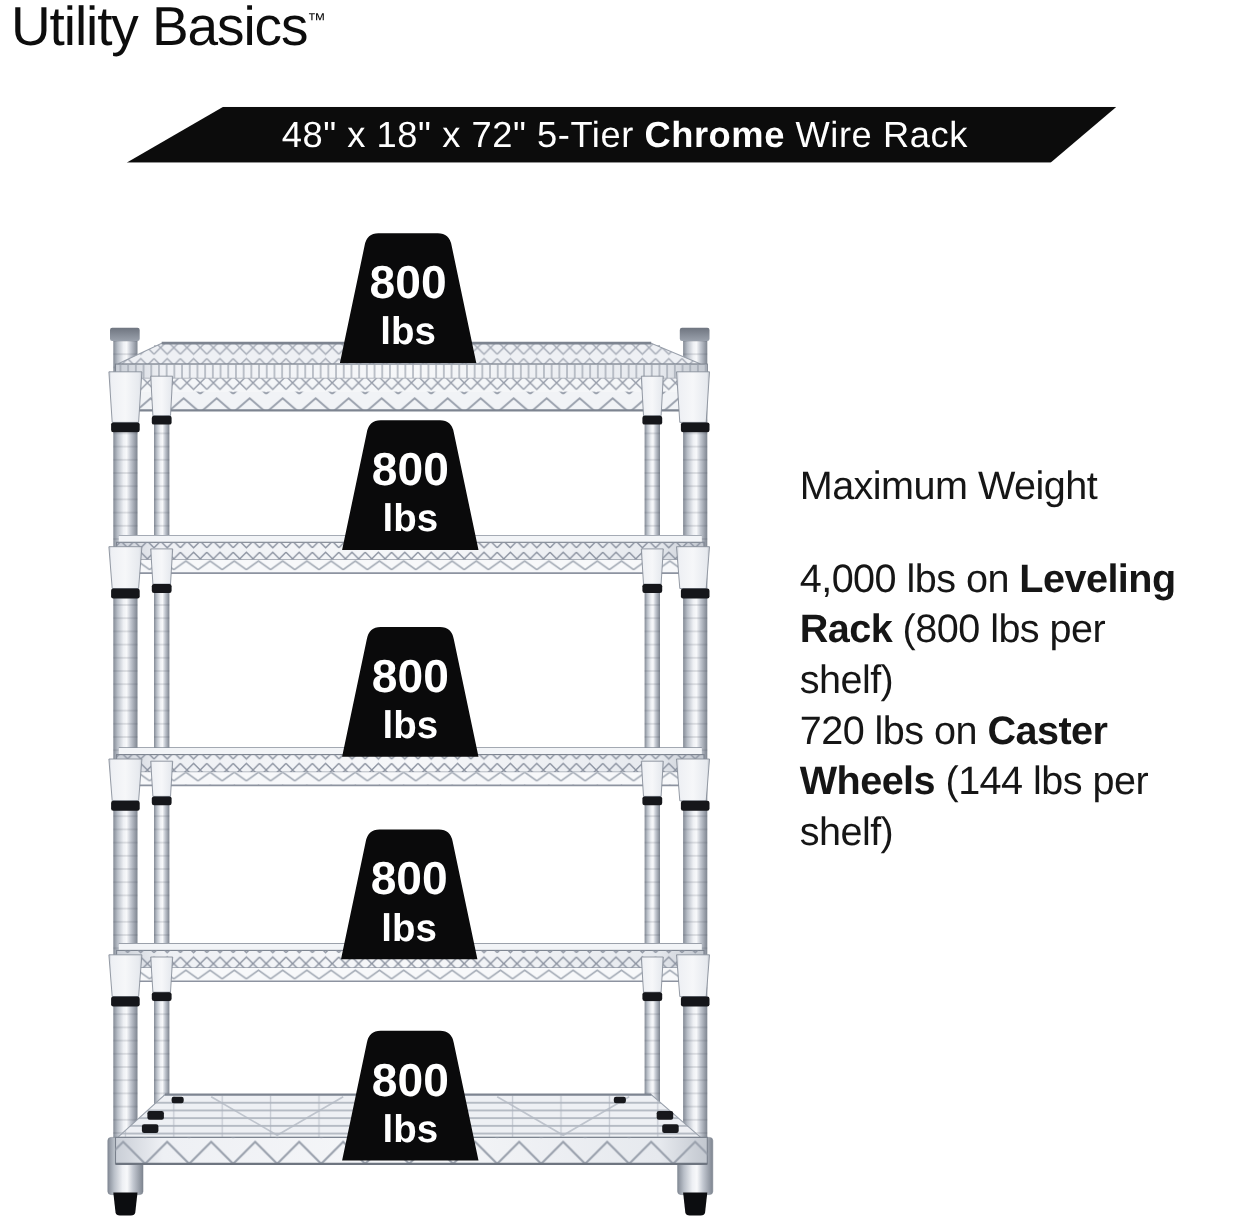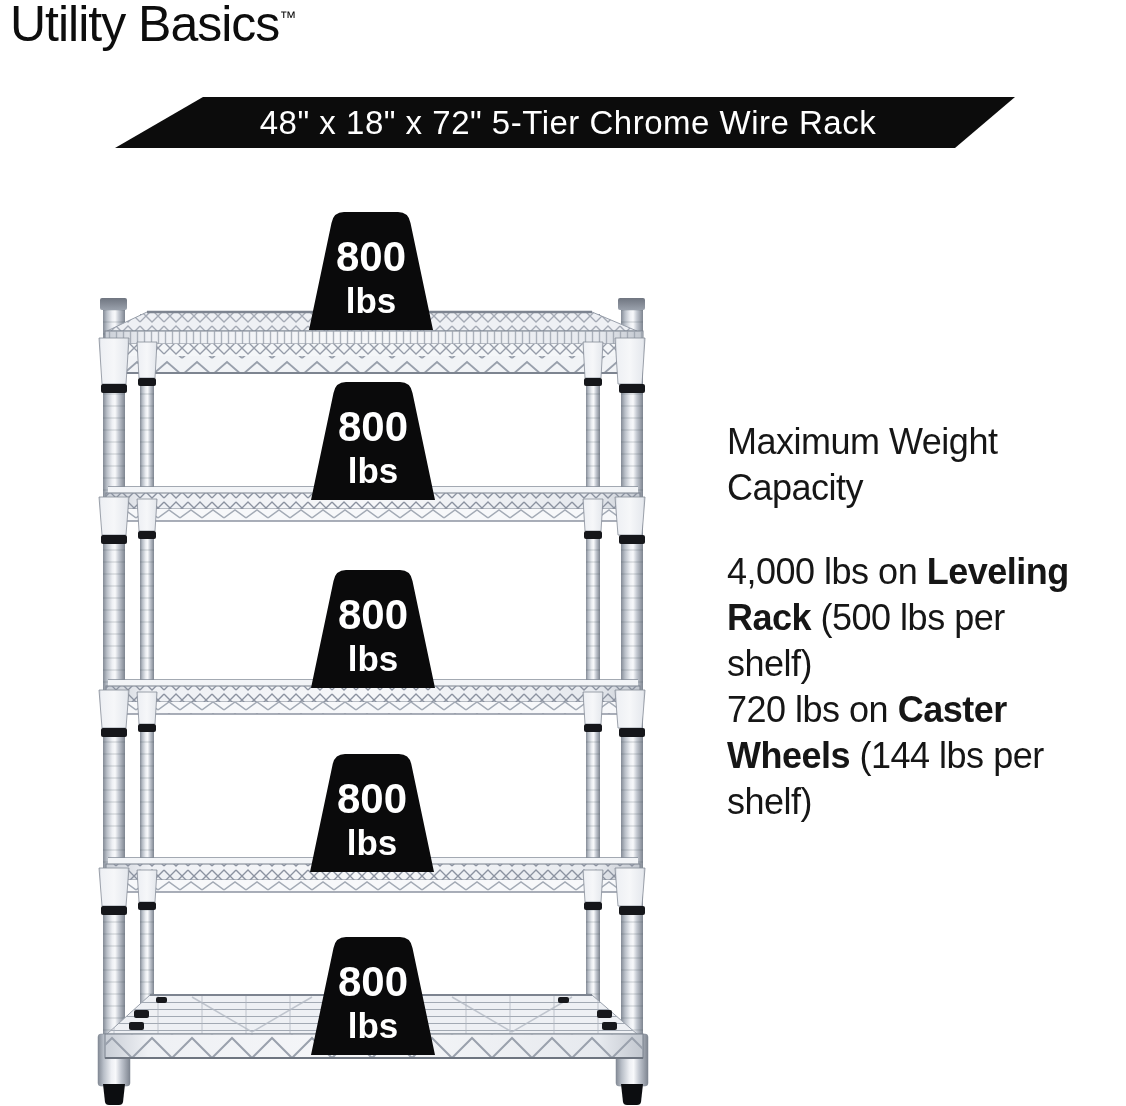--- a/index.html
+++ b/index.html
@@ -7,21 +7,21 @@
           font-family:"Liberation Sans","DejaVu Sans",sans-serif;color:#111;}
   
   .logo{position:absolute;left:10px;top:-6px;font-size:50px;line-height:60px;letter-spacing:-1px;
         color:#0d0d0d;white-space:nowrap;}
   .logo .tm{font-size:17px;vertical-align:super;line-height:0;letter-spacing:0;}
   
   .banner{position:absolute;left:115px;top:97px;width:900px;height:51px;background:#0c0c0c;
           clip-path:polygon(88px 0,900px 0,840px 51px,0 51px);
           color:#ffffff;font-size:33px;line-height:51px;text-align:center;padding-left:6px;
           box-sizing:border-box;letter-spacing:.5px;white-space:nowrap;}
-  .banner .b{font-weight:400;}
+  .banner .b{font-weight:700;}
   
   .rack{position:absolute;left:92px;top:292px;z-index:1;}
   
   .badge{position:absolute;z-index:3;}
   .bv{font-family:"Liberation Sans","DejaVu Sans",sans-serif;font-weight:700;font-size:42px;fill:#ffffff;text-anchor:middle;}
   .bu{font-family:"Liberation Sans","DejaVu Sans",sans-serif;font-weight:700;font-size:35px;fill:#ffffff;text-anchor:middle;}
   #b1{left:306px;top:210px;} #b2{left:308px;top:380px;} #b3{left:308px;top:568px;}
   #b4{left:307px;top:752px;} #b5{left:308px;top:935px;}
   
   .capacity{position:absolute;left:727px;top:419px;width:400px;z-index:2;
@@ -244,25 +244,24 @@
   </svg>
   <svg id="b5" class="badge" width="130" height="122" viewBox="0 0 130 122">
     <path d="M3,120 L25.5,13 Q27.5,2 38,2 L92,2 Q102.5,2 104.5,13 L127,120 Z" fill="#0a0a0b"></path>
     <text class="bv" x="65" y="61">800</text>
     <text class="bu" x="65" y="103">lbs</text>
   </svg>
 
   <div class="capacity">
       <div class="para">
         <div class="tline"><span>Maximum Weight</span></div>
-        <div class="tline"><span>Capacity</span></div>
       </div>
       <div class="para">
         <div class="tline"><span>4,000 lbs on </span><span class="b">Leveling</span></div>
-        <div class="tline"><span class="b">Rack</span><span> (500 lbs per</span></div>
+        <div class="tline"><span class="b">Rack</span><span> (800 lbs per</span></div>
         <div class="tline"><span>shelf)</span></div>
       </div>
       <div class="para">
         <div class="tline"><span>720 lbs on </span><span class="b">Caster</span></div>
         <div class="tline"><span class="b">Wheels</span><span> (144 lbs per</span></div>
         <div class="tline"><span>shelf)</span></div>
       </div>
     </div>
 
 </div>

